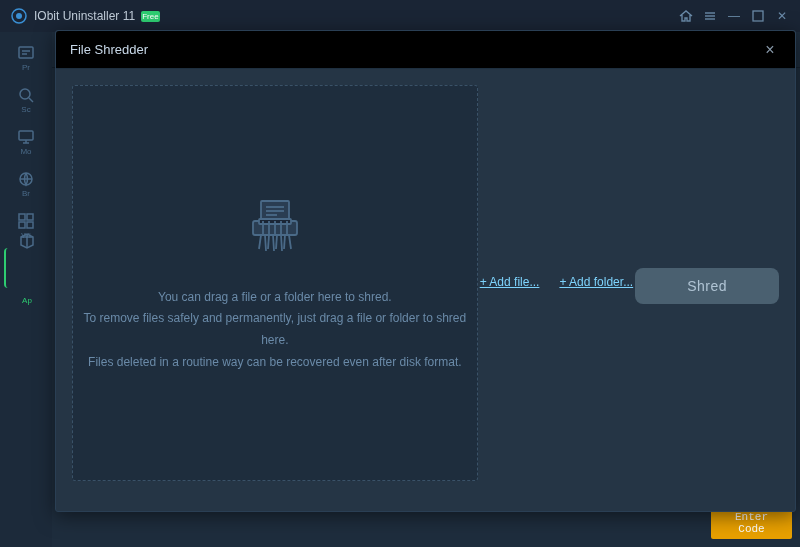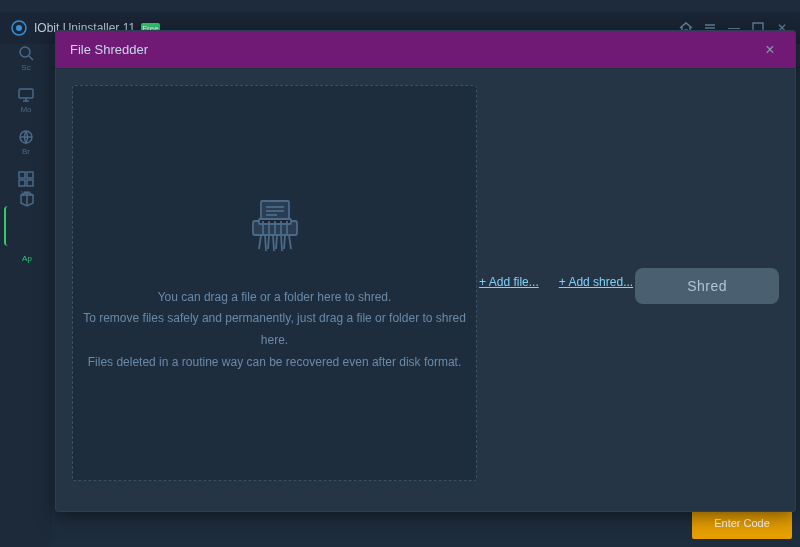--- a/index.html
+++ b/index.html
@@ -16,21 +16,21 @@
     
     .app-bg {
       position: absolute;
       inset: 0;
       background: #1e2b3c;
     }
 
     
     .title-bar {
       position: absolute;
-      top: 12px;
+      top: 0;
       left: 0;
       right: 0;
       height: 32px;
       background: #1a2535;
       display: flex;
       align-items: center;
       padding: 0 10px;
       z-index: 10;
     }
 
@@ -120,43 +120,44 @@
       background: #e8a000;
       color: #fff;
       border: none;
       padding: 4px 10px;
       font-size: 11px;
       cursor: pointer;
       border-radius: 2px;
       position: absolute;
       bottom: 8px;
       right: 8px;
-      width: 100px;
+      width: 81px;
       height: 32px;
+      font-family: Liberation Mono, monospace;
     }
 
     
     .dialog {
       position: absolute;
       top: 30px;
       left: 55px;
       right: 4px;
       bottom: 35px;
       background: #253545;
       border: 1px solid #2a3f54;
       border-radius: 3px;
       display: flex;
       flex-direction: column;
       z-index: 25;
       box-shadow: 0 4px 20px rgba(0,0,0,0.5);
     }
 
     .dialog-titlebar {
       height: 38px;
-      background: #701a75;
+      background: #000000;
       display: flex;
       align-items: center;
       padding: 0 14px;
       border-bottom: 1px solid #1e2f3f;
       flex-shrink: 0;
       border-radius: 3px 3px 0 0;
     }
 
     .dialog-title {
       color: #c8d8e8;
@@ -343,20 +344,30 @@
           <rect x="1" y="1" width="10" height="10"></rect>
         </svg>
       </div>
 
       <div class="tb-icon">✕</div>
     </div>
   </div>
 
   <div class="sidebar">
 
+    <div class="sidebar-item">
+      <div class="sidebar-icon">
+        <svg class="si-svg" viewBox="0 0 18 18">
+          <rect x="2" y="3" width="14" height="11" rx="1"></rect>
+          <line x1="5" y1="7" x2="13" y2="7"></line>
+          <line x1="5" y1="10" x2="10" y2="10"></line>
+        </svg>
+      </div>
+      <span class="sidebar-label">Pr</span>
+    </div>
 
     <div class="sidebar-item">
       <div class="sidebar-icon">
         <svg class="si-svg" viewBox="0 0 18 18">
           <circle cx="8" cy="8" r="5"></circle>
           <line x1="12" y1="12" x2="16" y2="16"></line>
         </svg>
       </div>
       <span class="sidebar-label">Sc</span>
     </div>
@@ -460,21 +471,21 @@
 
         <div class="drop-text">
           <div>You can drag a file or a folder here to shred.</div>
           <div>To remove files safely and permanently, just drag a file or folder to shred here.</div>
           <div>Files deleted in a routine way can be recovered even after disk format.</div>
         </div>
       </div>
 
       <div class="add-links">
         <button class="add-link">+ Add file...</button>
-        <button class="add-link">+ Add shred...</button>
+        <button class="add-link">+ Add folder...</button>
       </div>
 
       <div class="shred-btn-row">
         <button class="shred-btn">Shred</button>
       </div>
     </div>
   </div>
 
   <button class="enter-code-btn">Enter Code</button>
 </div>

